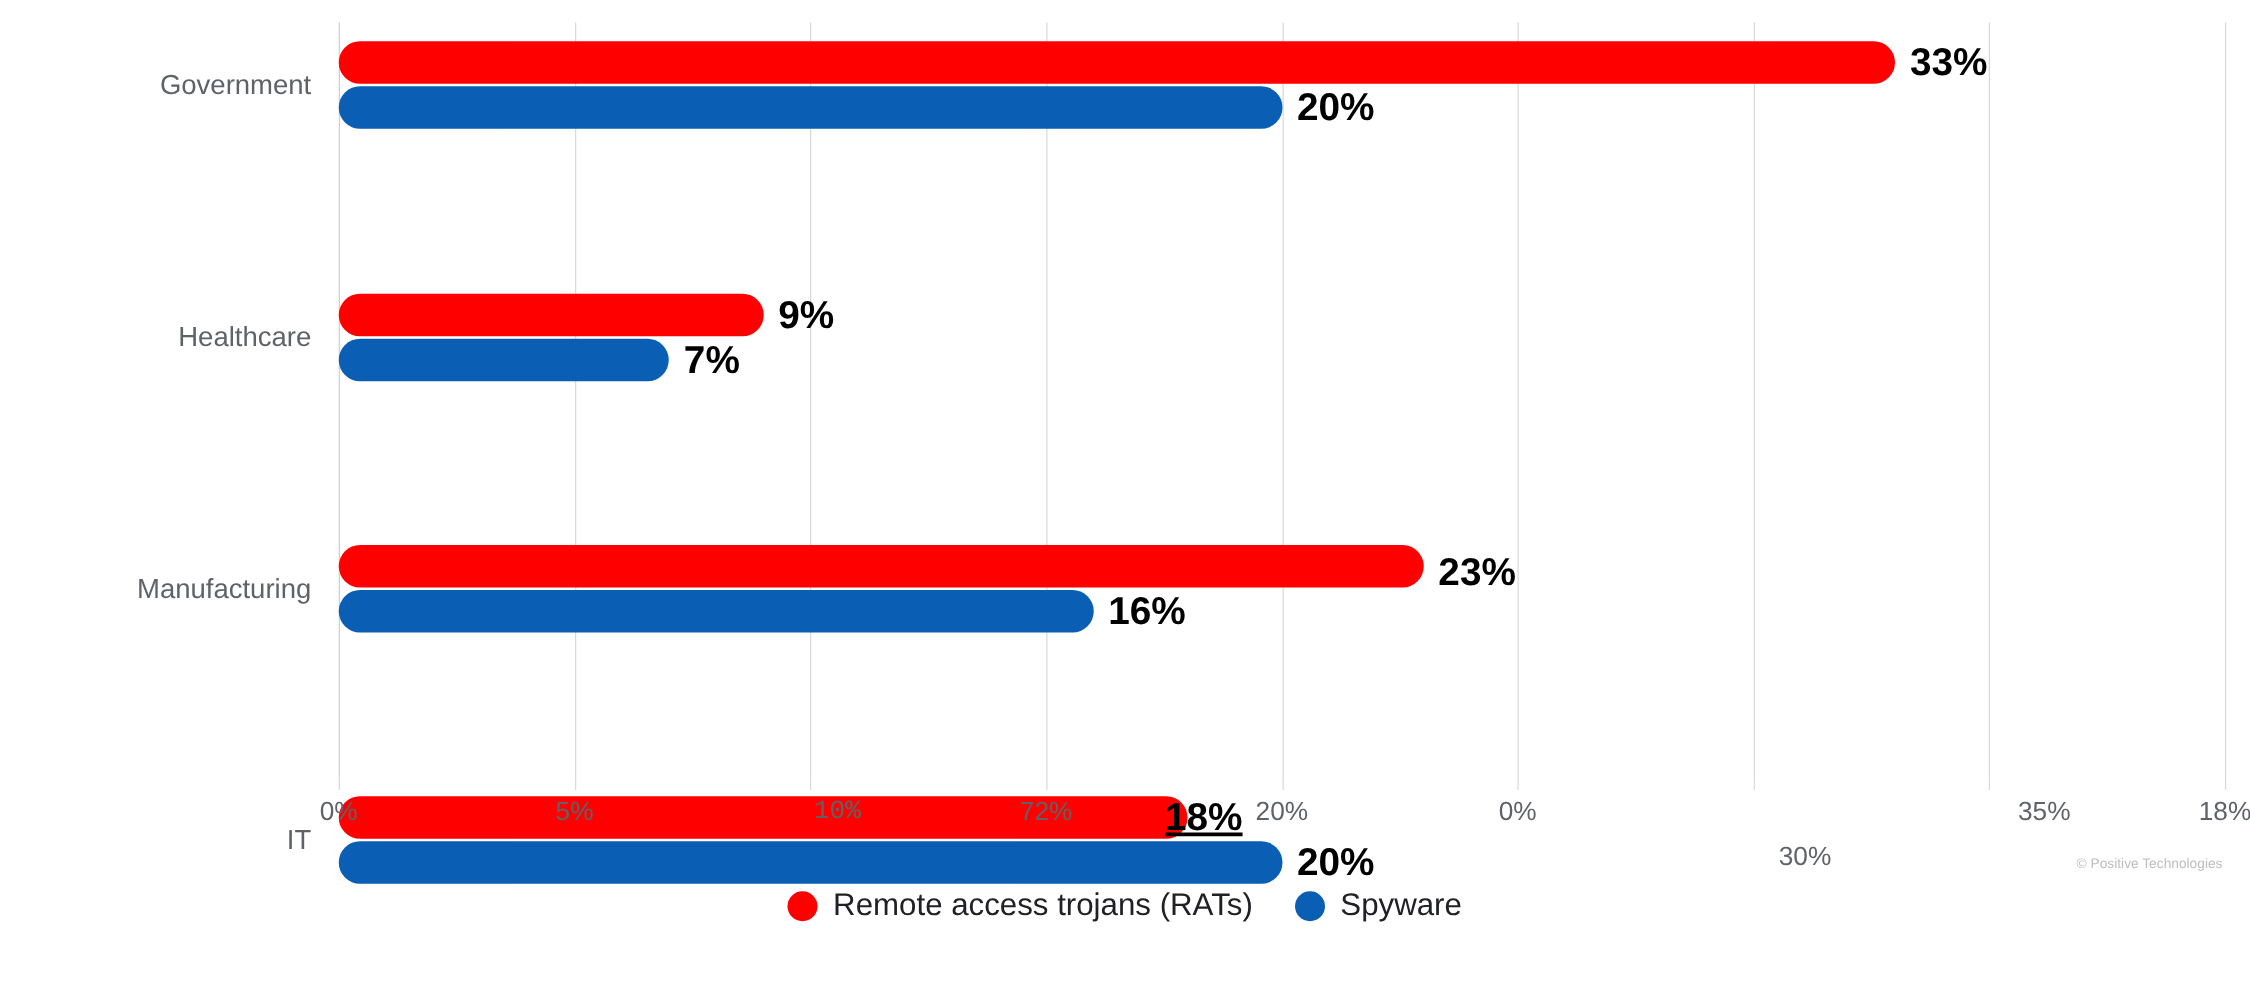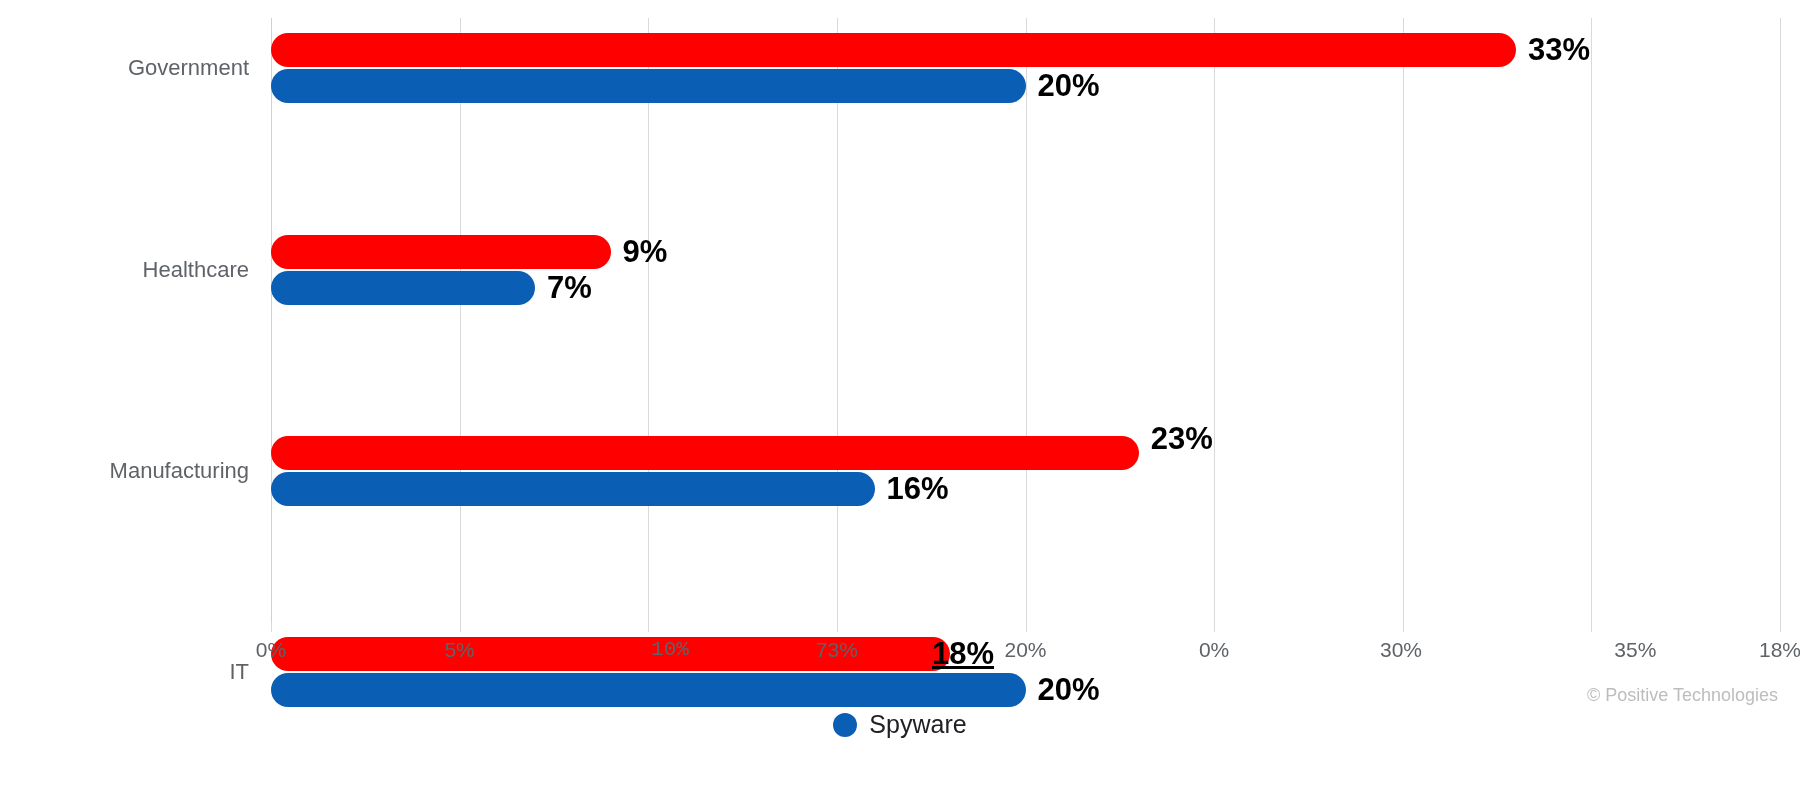--- a/index.html
+++ b/index.html
@@ -128,21 +128,21 @@
     font-size: 25px;
     color: #202124;
     white-space: nowrap;
   }
 
   
   #credit {
     position: absolute;
     right: 22px;
     top: 685px;
-    font-size: 18px;
+    font-size: 11px;
     color: #bdbdbd;
     white-space: nowrap;
   }
 </style>
 </head>
 <body>
 
 <div id="chart-root">
 
   <div id="plot-area">
@@ -168,21 +168,21 @@
         <div class="cat-row" style="top: 100.667px; height: 100.667px;">
           <div class="cat-label" style="right: calc(100% + 22px); top: 138px;">Healthcare</div>
           <div class="bar series-rat" title="Remote access trojans (RATs): 9%" style="left: 0px; top: 116px; width: 339.525px; background: rgb(255, 0, 0);"></div>
           <div class="bar-value" style="left: 351.525px; top: 116px;">9%</div>
           <div class="bar series-spy" title="Spyware: 7%" style="left: 0px; top: 152px; width: 264.075px; background: rgb(10, 95, 180);"></div>
           <div class="bar-value" style="left: 276.075px; top: 152px;">7%</div>
         </div>
         <div class="cat-row" style="top: 201.333px; height: 100.667px;">
           <div class="cat-label" style="right: calc(100% + 22px); top: 238.667px;">Manufacturing</div>
           <div class="bar series-rat" title="Remote access trojans (RATs): 23%" style="left: 0px; top: 216.667px; width: 867.675px; background: rgb(255, 0, 0);"></div>
-          <div class="bar-value" style="left: 879.675px; top: 203px; text-align: center;">23%</div>
+          <div class="bar-value" style="left: 879.675px; top: 222px; text-align: center;">23%</div>
           <div class="bar series-spy" title="Spyware: 16%" style="left: 0px; top: 252.667px; width: 603.6px; background: rgb(10, 95, 180);"></div>
           <div class="bar-value" style="left: 615.6px; top: 252.667px;">16%</div>
         </div>
         <div class="cat-row" style="top: 302px; height: 100.667px;">
           <div class="cat-label" style="right: calc(100% + 22px); top: 339.333px;">IT</div>
           <div class="bar series-rat" title="Remote access trojans (RATs): 18%" style="left: 0px; top: 317.333px; width: 679.05px; background: rgb(255, 0, 0);"></div>
           <div class="bar-value" style="left: 661px; top: 317.333px; text-decoration: underline;">18%</div>
           <div class="bar series-spy" title="Spyware: 20%" style="left: 0px; top: 353.333px; width: 754.5px; background: rgb(10, 95, 180);"></div>
           <div class="bar-value" style="left: 766.5px; top: 353.333px;">20%</div>
         </div>
@@ -192,35 +192,39 @@
   </div>
 
   <div id="x-axis">
       <div class="tick-mark" style="left: 0px;"></div>
       <div class="tick-label" style="left: 0px;">0%</div>
       <div class="tick-mark" style="left: 188.625px;"></div>
       <div class="tick-label" style="left: 188.625px;">5%</div>
       <div class="tick-mark" style="left: 377.25px;"></div>
       <div class="tick-label" style="left: 399px; font-family: Liberation Mono, monospace;">10%</div>
       <div class="tick-mark" style="left: 565.875px;"></div>
-      <div class="tick-label" style="left: 565.875px;">73%</div>
+      <div class="tick-label" style="left: 565.875px;">72%</div>
       <div class="tick-mark" style="left: 754.5px;"></div>
       <div class="tick-label" style="left: 754.5px;">20%</div>
       <div class="tick-mark" style="left: 943.125px;"></div>
       <div class="tick-label" style="left: 943.125px;">0%</div>
       <div class="tick-mark" style="left: 1131.75px;"></div>
-      <div class="tick-label" style="left: 1130px;">30%</div>
+      <div class="tick-label" style="left: 1173px; margin-top: 36px;">30%</div>
       <div class="tick-mark" style="left: 1320.38px;"></div>
       <div class="tick-label" style="left: 1320.38px; margin-left: 44px;">35%</div>
       <div class="tick-mark" style="left: 1509px;"></div>
       <div class="tick-label" style="left: 1509px;">18%</div>
     </div>
 
   <div id="legend">
       <div class="legend-item">
+        <span class="legend-swatch" style="background: rgb(255, 0, 0);"></span>
+        <span class="legend-label">Remote access trojans (RATs)</span>
+      </div>
+      <div class="legend-item">
         <span class="legend-swatch" style="background: rgb(10, 95, 180);"></span>
         <span class="legend-label">Spyware</span>
       </div>
     </div>
 
   <div id="credit">© Positive Technologies</div>
 
 </div>
 
 </body></html>

